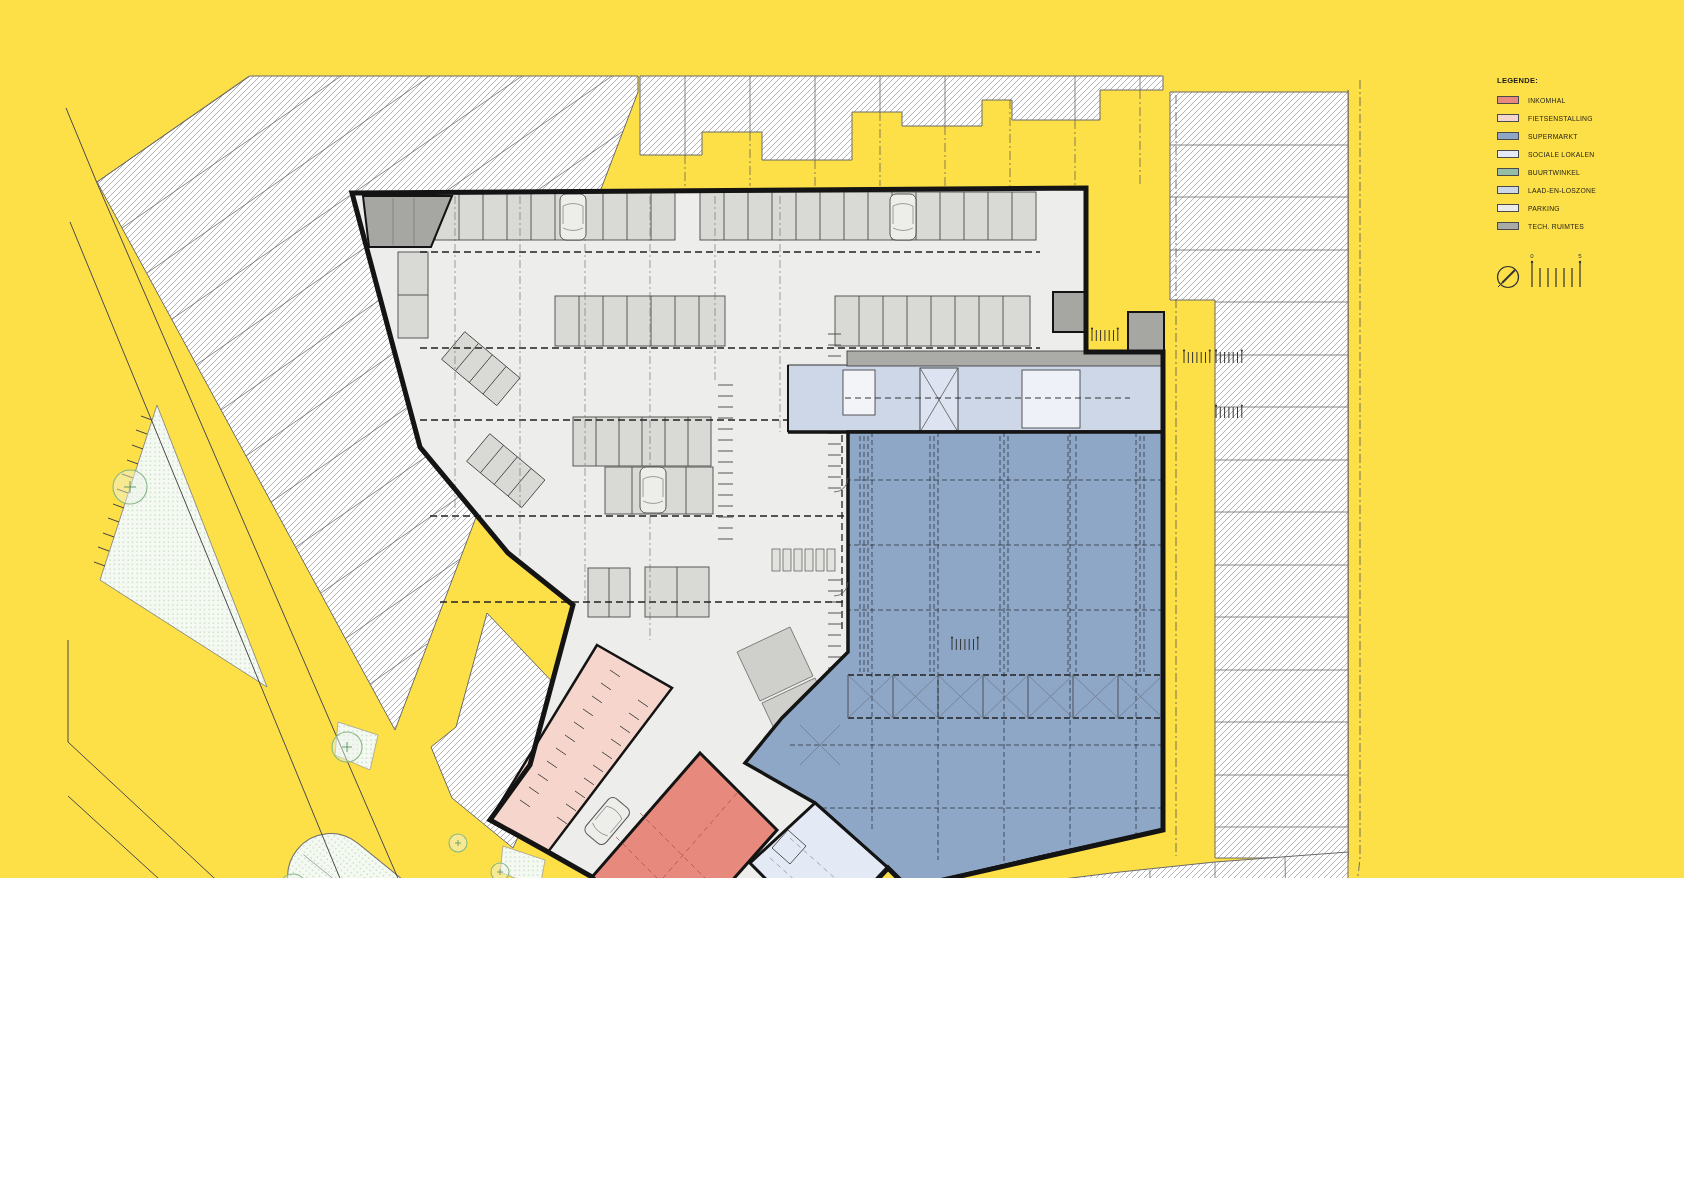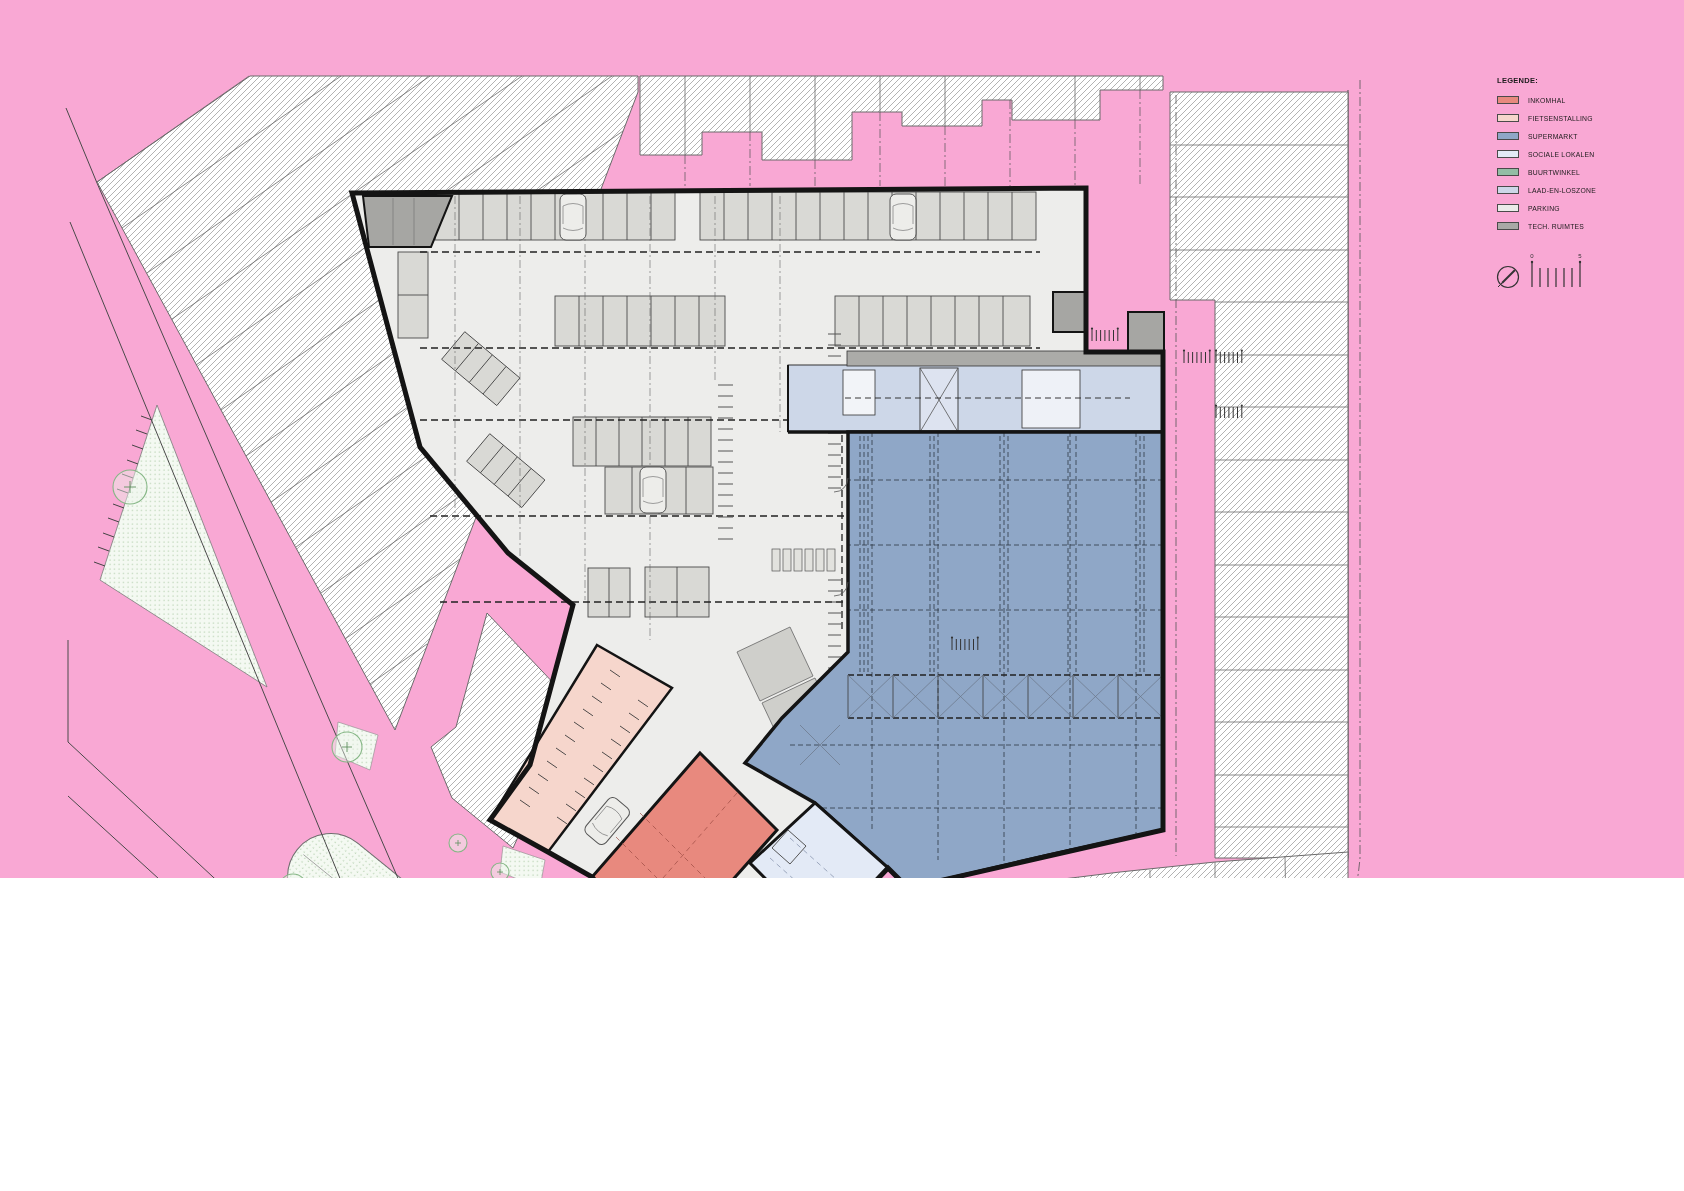--- a/index.html
+++ b/index.html
@@ -1,16 +1,16 @@
 <!DOCTYPE html>
 <html><head>
 <meta charset="utf-8">
 <style>
   html,body{margin:0;padding:0;background:#fff;}
-  #page{position:relative;width:1684px;height:878px;background:#f9a8d4;overflow:hidden;
+  #page{position:relative;width:1684px;height:878px;background:#fde047;overflow:hidden;
         font-family:"Liberation Sans",sans-serif;}
   #plan-svg{position:absolute;left:0;top:0;}
   .legend{position:absolute;left:1497px;top:76px;width:185px;}
   .legend-title{font-size:7.5px;font-weight:bold;color:#1a1a1a;letter-spacing:.3px;margin-bottom:11px;}
   .legend-row{display:flex;align-items:center;margin-bottom:10px;height:8px;}
   .legend-swatch{width:22px;height:8px;border:1px solid #4a4a4a;margin-right:9px;flex:0 0 auto;box-sizing:border-box;}
   .legend-label{font-size:6.8px;color:#1a1a1a;letter-spacing:.25px;white-space:nowrap;}
 </style>
 </head>
 <body>

